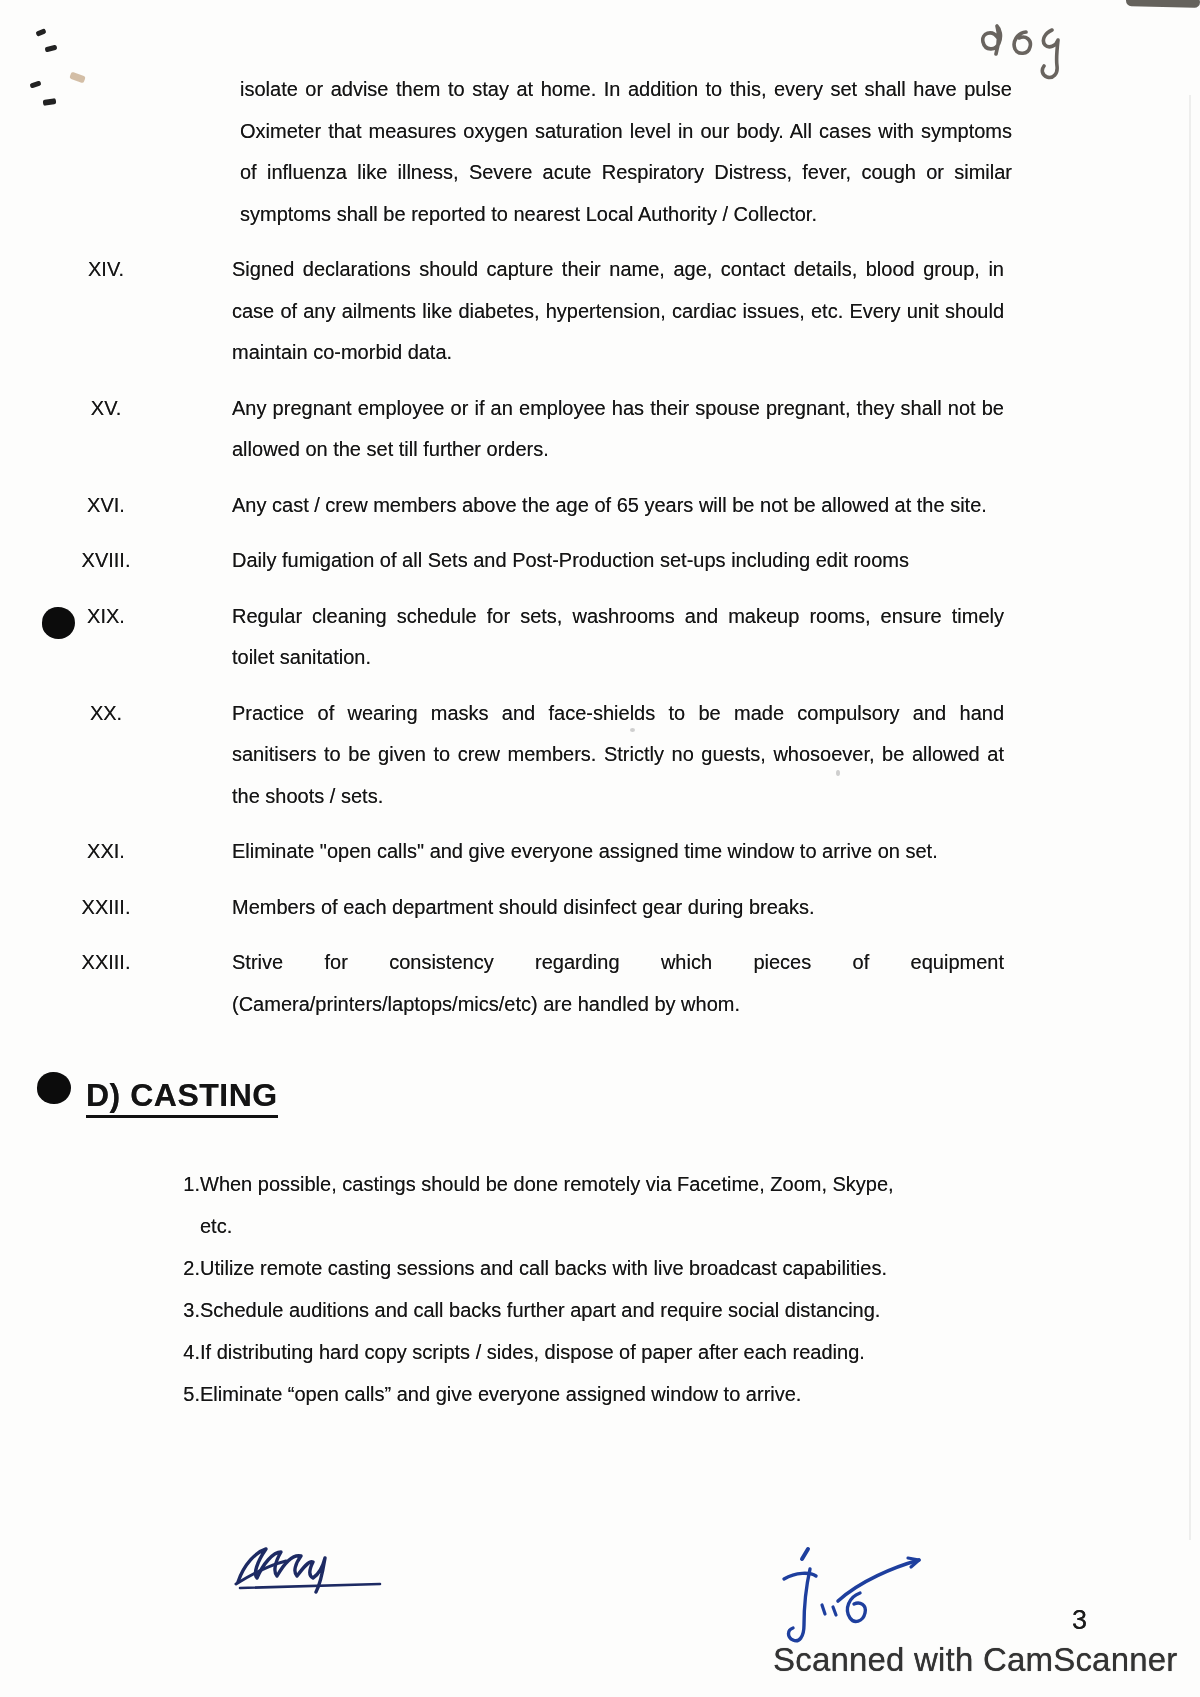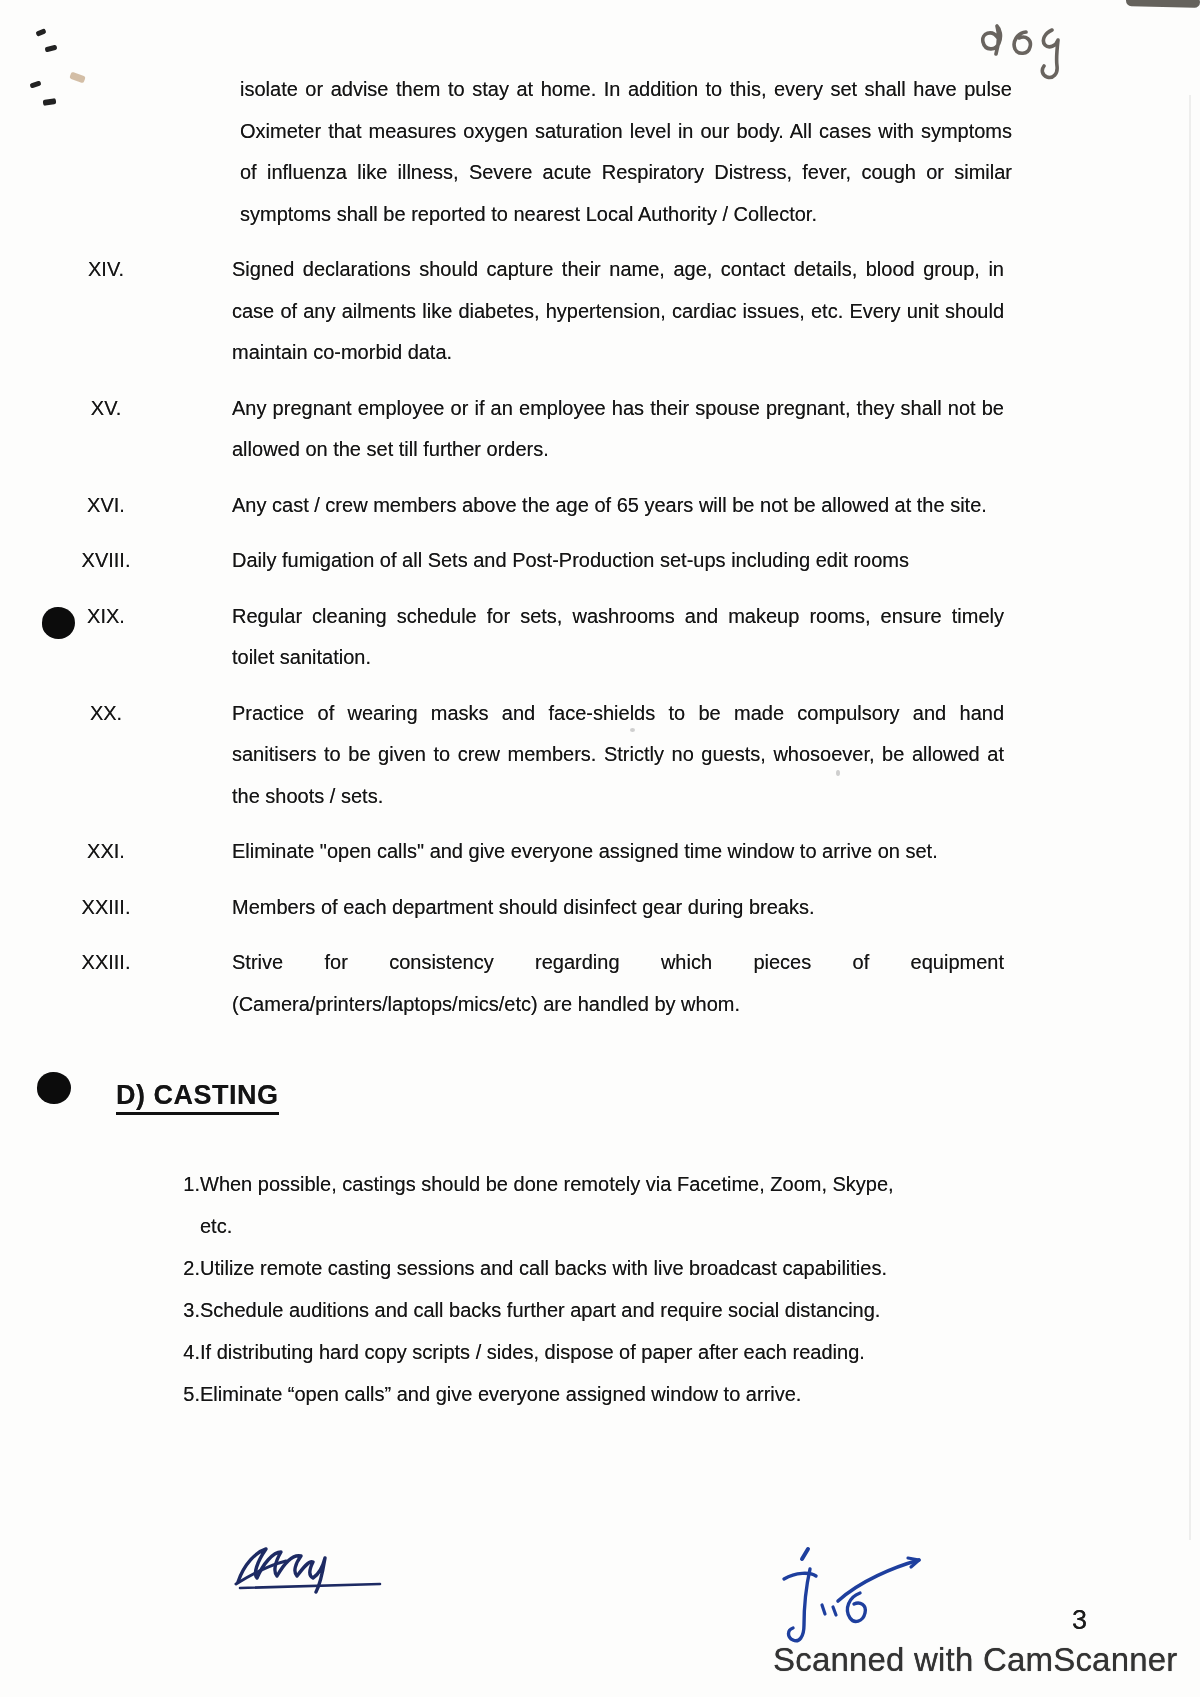--- a/index.html
+++ b/index.html
@@ -25,23 +25,23 @@
     text-align-last:left;
   }
   .intro{
     margin-left:240px;
     width:772px;
   }
   .ritem{display:flex;margin-top:14px;}
   .ritem .rnum{width:212px;text-align:center;flex:none;}
   .ritem .rtxt{width:772px;margin-left:20px;flex:none;}
   .heading{
-    margin-left:116px;
+    margin-left:86px;
     margin-top:50px;
-    font-size:27px;
+    font-size:32px;
     font-weight:bold;
     letter-spacing:0.5px;
   }
   .heading span{
     border-bottom:3px solid #111;
     padding-bottom:2px;
   }
   .clist{
     margin-top:46px;
     line-height:42px;

